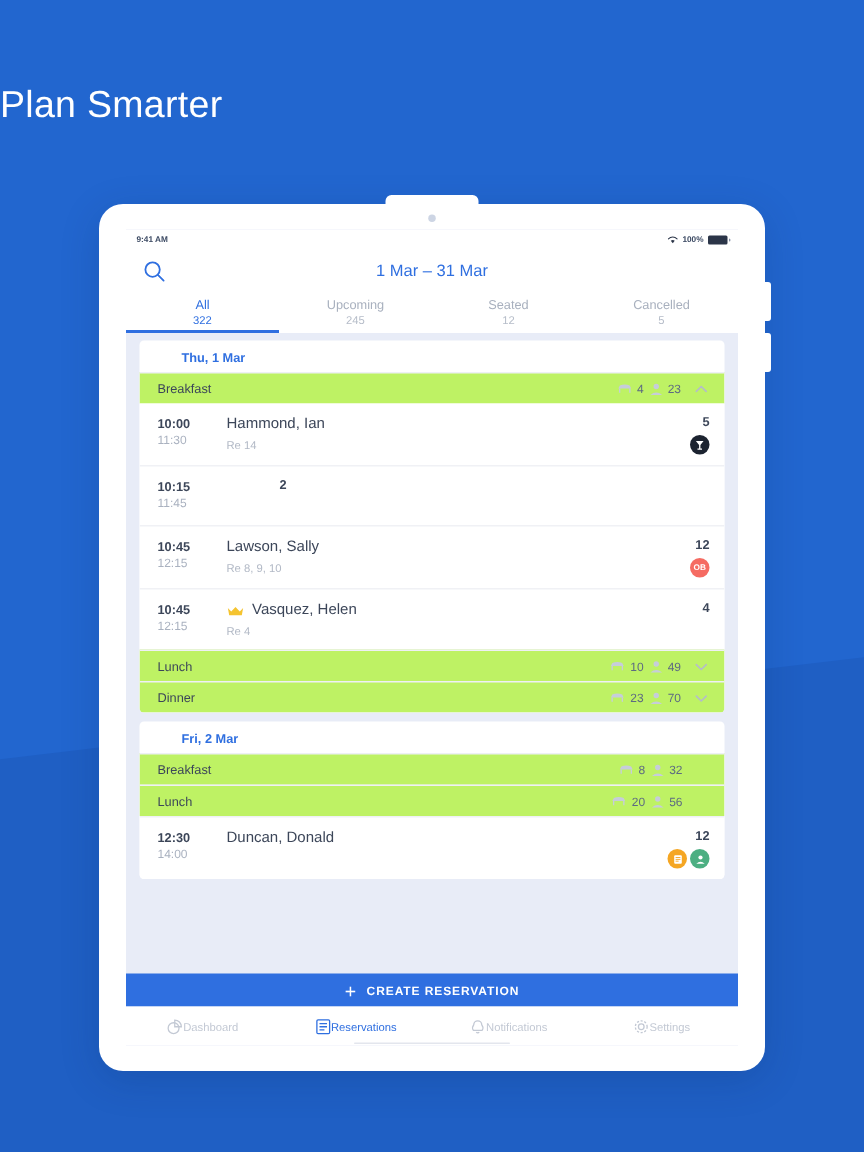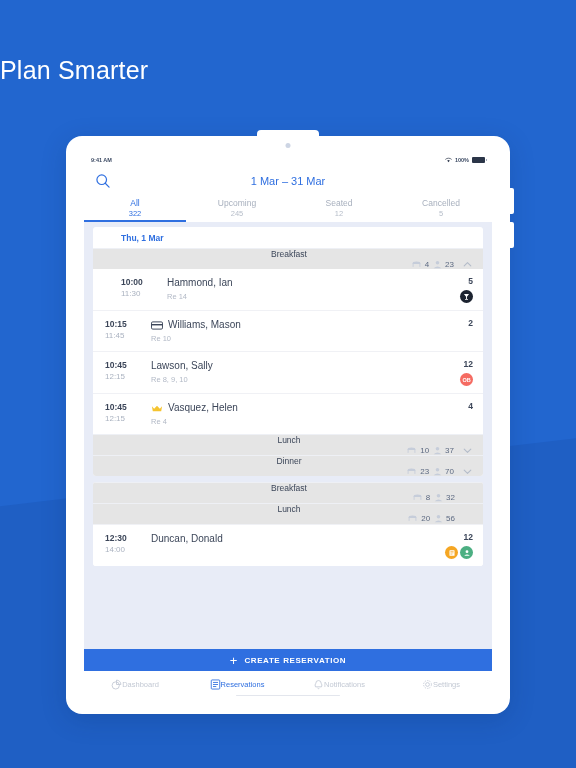--- a/index.html
+++ b/index.html
@@ -130,40 +130,39 @@
     margin-bottom: 6px;
   }
   .day-header {
     padding: 6px 12px 5px 28px;
     font-size: 8.5px; font-weight: bold; color: #2f6fe0;
   }
   .meal-row {
     display: flex; align-items: center;
     height: 21px;
     padding: 0 10px 0 12px;
-    background: #e5e5e5;
+    background: #bef264;
     border-top: 1px solid #eef0f5;
     cursor: pointer;
-    flex-direction: column;
   }
   .meal-name { font-size: 8.5px; color: #3c4659; font-weight: 500; }
   .meal-stats { margin-left: auto; display: flex; align-items: center; gap: 4px; }
   .stat { display: flex; align-items: center; gap: 3px; }
   .stat .num { font-size: 8px; color: #5d6a82; }
   .chev { width: 11px; height: 11px; display: block; margin-left: 4px; }
 
   .res-row {
     display: flex; align-items: flex-start;
     padding: 7px 10px 7px 12px;
     min-height: 40px;
     border-top: 1px solid #f0f1f5;
     background: #ffffff;
     cursor: pointer;
   }
-  .res-row.first { border-top: none; margin-left: 16px; }
+  .res-row.first { border-top: none; }
   .res-times { width: 44px; flex: 0 0 44px; }
   .t-start { font-size: 8.5px; font-weight: bold; color: #3c4659; line-height: 12px; }
   .t-end { font-size: 8px; color: #aab2c0; line-height: 11px; }
   .res-main { flex: 1 1 auto; padding-left: 2px; }
   .res-name-line { display: flex; align-items: center; gap: 5px; }
   .res-name { font-size: 10px; color: #3c4659; line-height: 14px; }
   .res-sub { font-size: 7.5px; color: #b2b9c6; line-height: 11px; margin-top: 1px; }
   .res-right {
     width: 42px; flex: 0 0 42px;
     display: flex; flex-direction: column; align-items: flex-end; gap: 3px;
@@ -315,30 +314,20 @@
               </span>
             </span>
           </div>
         </div>
 
         <div class="res-row">
           <div class="res-times">
             <div class="t-start">10:15</div>
             <div class="t-end">11:45</div>
           </div>
-          <div class="res-main">
-            <div class="res-name-line">
-              <svg viewBox="0 0 16 12" width="12" height="9">
-                <rect x="0.7" y="1.2" width="14.6" height="9.6" rx="1.6" fill="none" stroke="#3c4659" stroke-width="1.3"></rect>
-                <rect x="0.7" y="4" width="14.6" height="1.9" fill="#3c4659"></rect>
-              </svg>
-              <span class="res-name">Williams, Mason</span>
-            </div>
-            <div class="res-sub">Re 10</div>
-          </div>
           <div class="res-right">
             <span class="cover-count">2</span>
           </div>
         </div>
 
         <div class="res-row">
           <div class="res-times">
             <div class="t-start">10:45</div>
             <div class="t-end">12:15</div>
           </div>
@@ -384,21 +373,21 @@
                 <rect x="2.4" y="5.2" width="1.3" height="4.2" fill="#c6cdda"></rect>
                 <rect x="12.3" y="5.2" width="1.3" height="4.2" fill="#c6cdda"></rect>
               </svg>
               <span class="num">10</span>
             </span>
             <span class="stat">
               <svg viewBox="0 0 12 12" width="9" height="9">
                 <circle cx="6" cy="3.6" r="2.4" fill="#c6cdda"></circle>
                 <path d="M0.8 11 Q6 6.6 11.2 11 Z" fill="#c6cdda"></path>
               </svg>
-              <span class="num">37</span>
+              <span class="num">49</span>
             </span>
             <svg class="chev" viewBox="0 0 12 12">
               <path d="M2.4 4.4 L6 8 L9.6 4.4" fill="none" stroke="#b4bcc9" stroke-width="1.2" stroke-linecap="round" stroke-linejoin="round"></path>
             </svg>
           </span>
         </div>
 
         <div class="meal-row">
           <span class="meal-name">Dinner</span>
           <span class="meal-stats">
@@ -418,20 +407,21 @@
               <span class="num">70</span>
             </span>
             <svg class="chev" viewBox="0 0 12 12">
               <path d="M2.4 4.4 L6 8 L9.6 4.4" fill="none" stroke="#b4bcc9" stroke-width="1.2" stroke-linecap="round" stroke-linejoin="round"></path>
             </svg>
           </span>
         </div>
       </div>
 
       <div class="day-card">
+        <div class="day-header">Fri, 2 Mar</div>
 
         <div class="meal-row">
           <span class="meal-name">Breakfast</span>
           <span class="meal-stats" style="padding-right:18px">
             <span class="stat">
               <svg viewBox="0 0 16 12" width="11" height="9">
                 <path d="M3.2 2.4 Q8 0.6 12.8 2.4 L14.2 5.2 L1.8 5.2 Z" fill="#c6cdda"></path>
                 <rect x="2.4" y="5.2" width="1.3" height="4.2" fill="#c6cdda"></rect>
                 <rect x="12.3" y="5.2" width="1.3" height="4.2" fill="#c6cdda"></rect>
               </svg>

